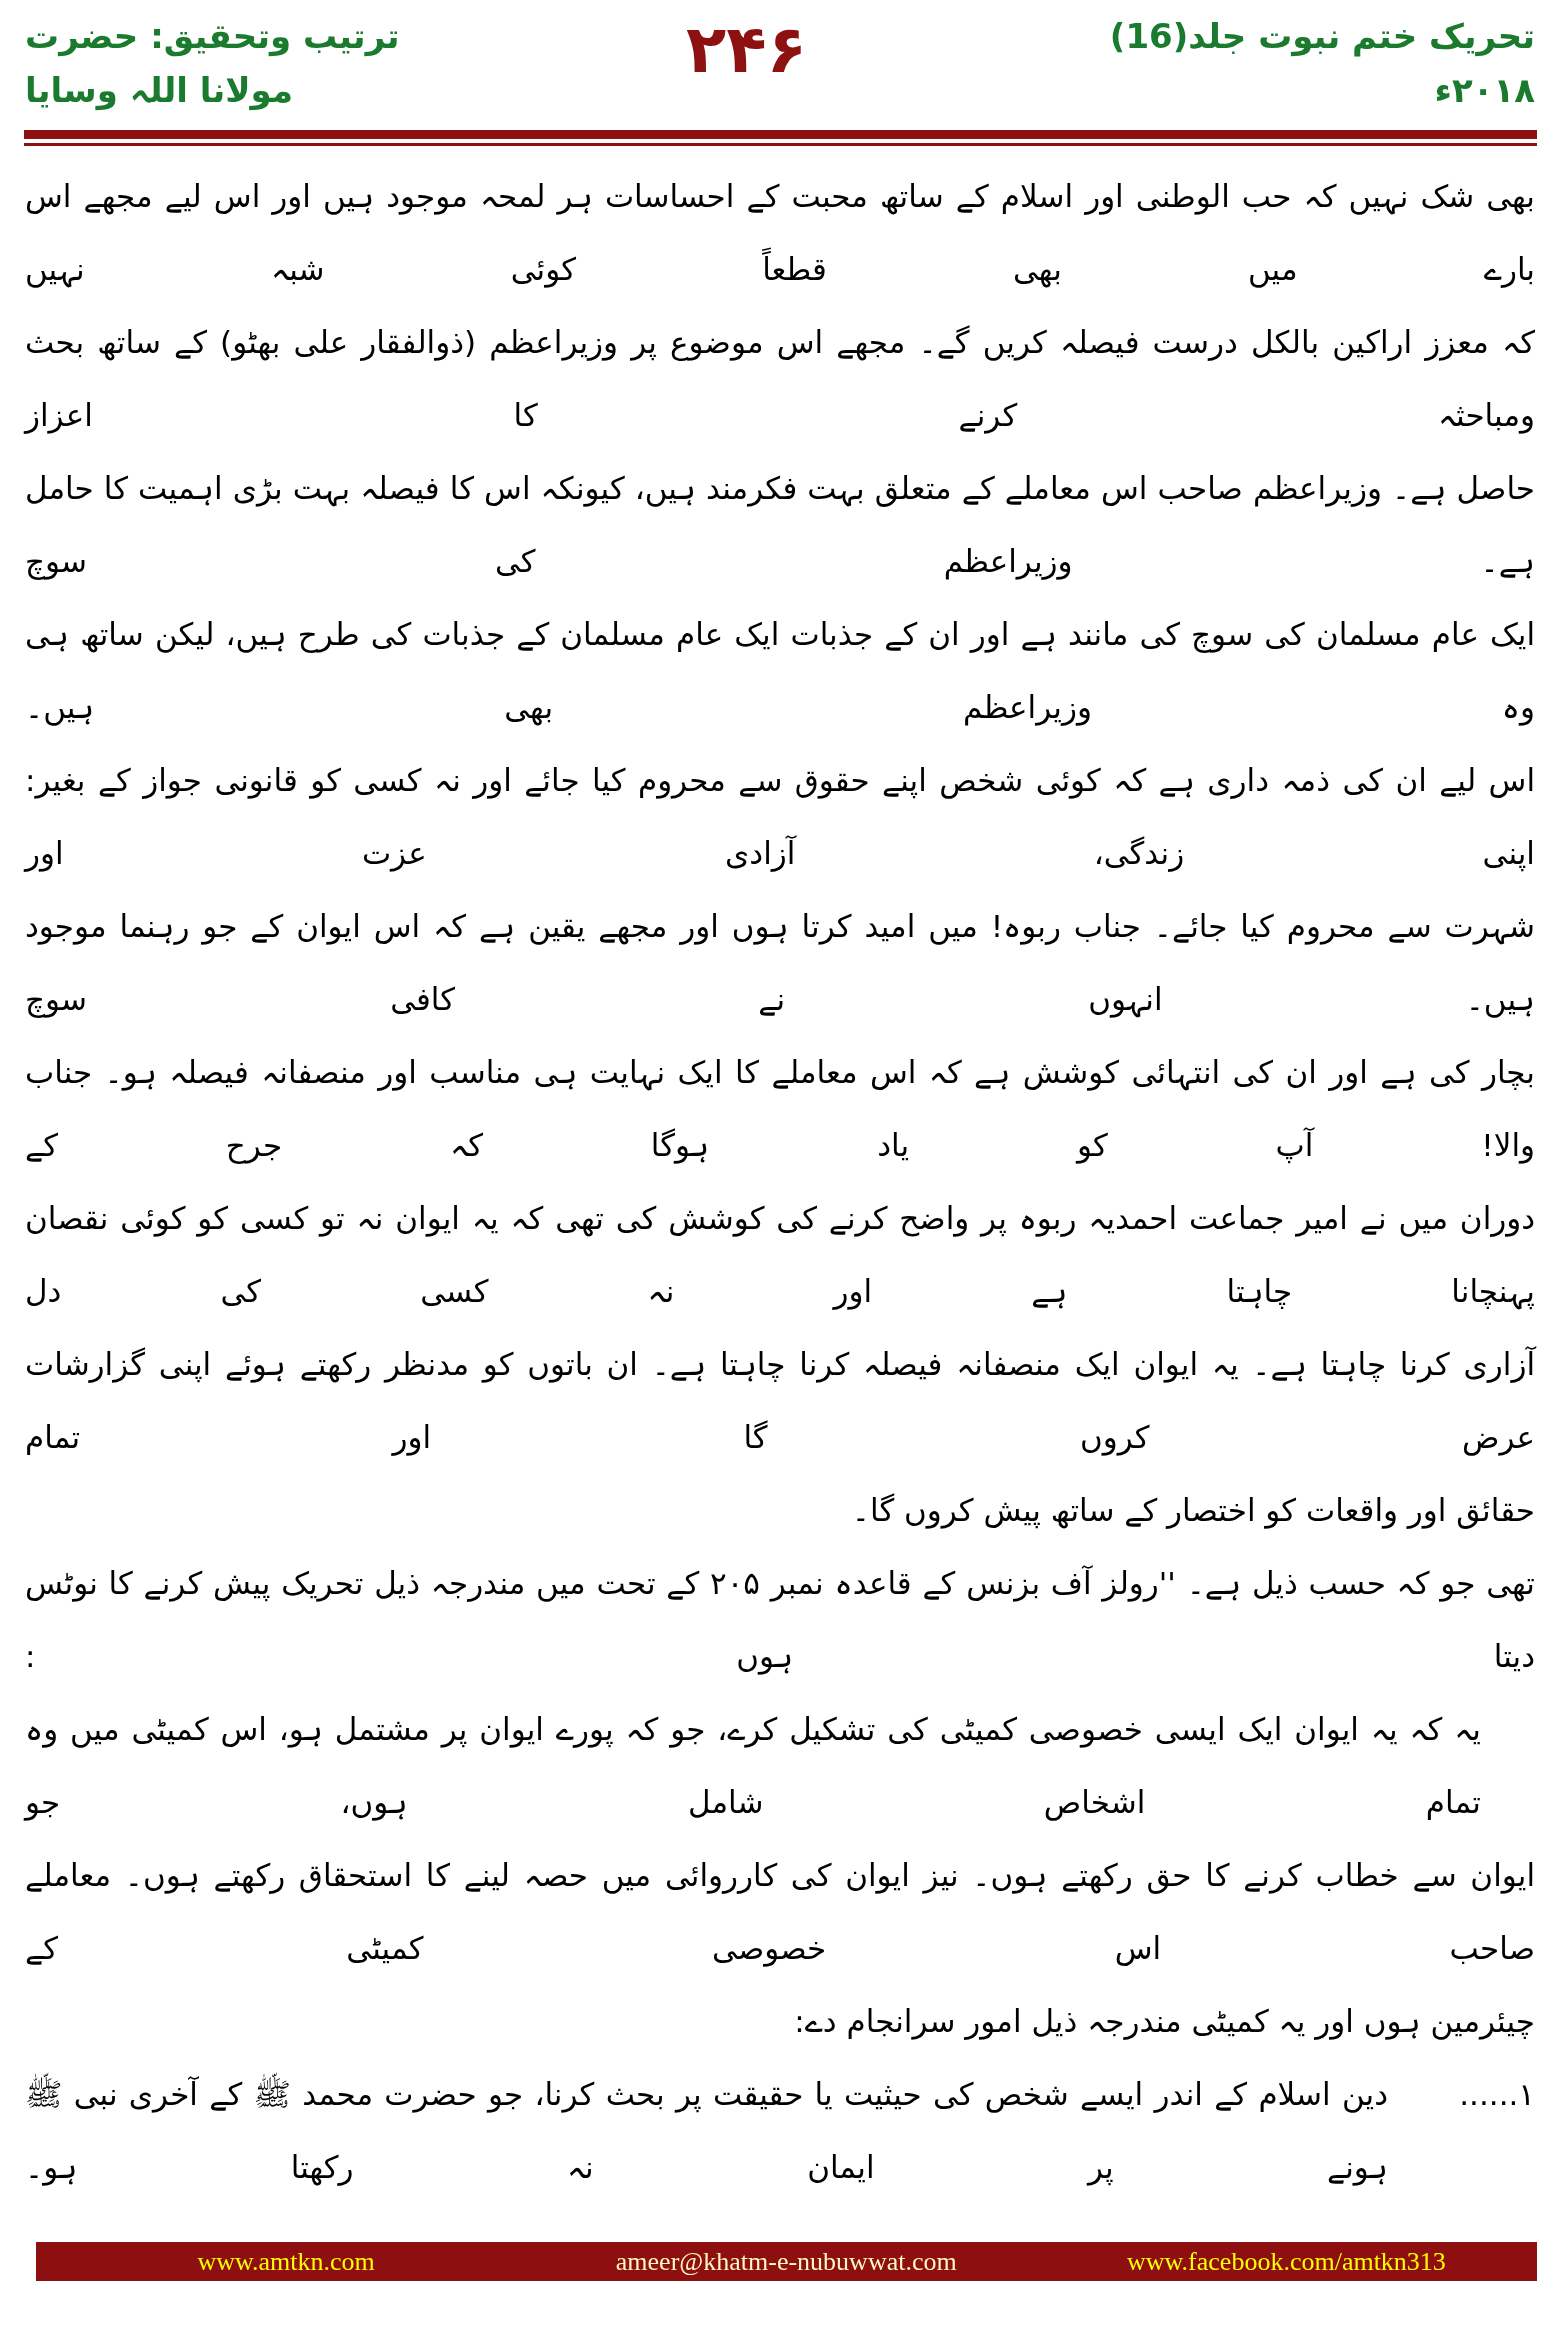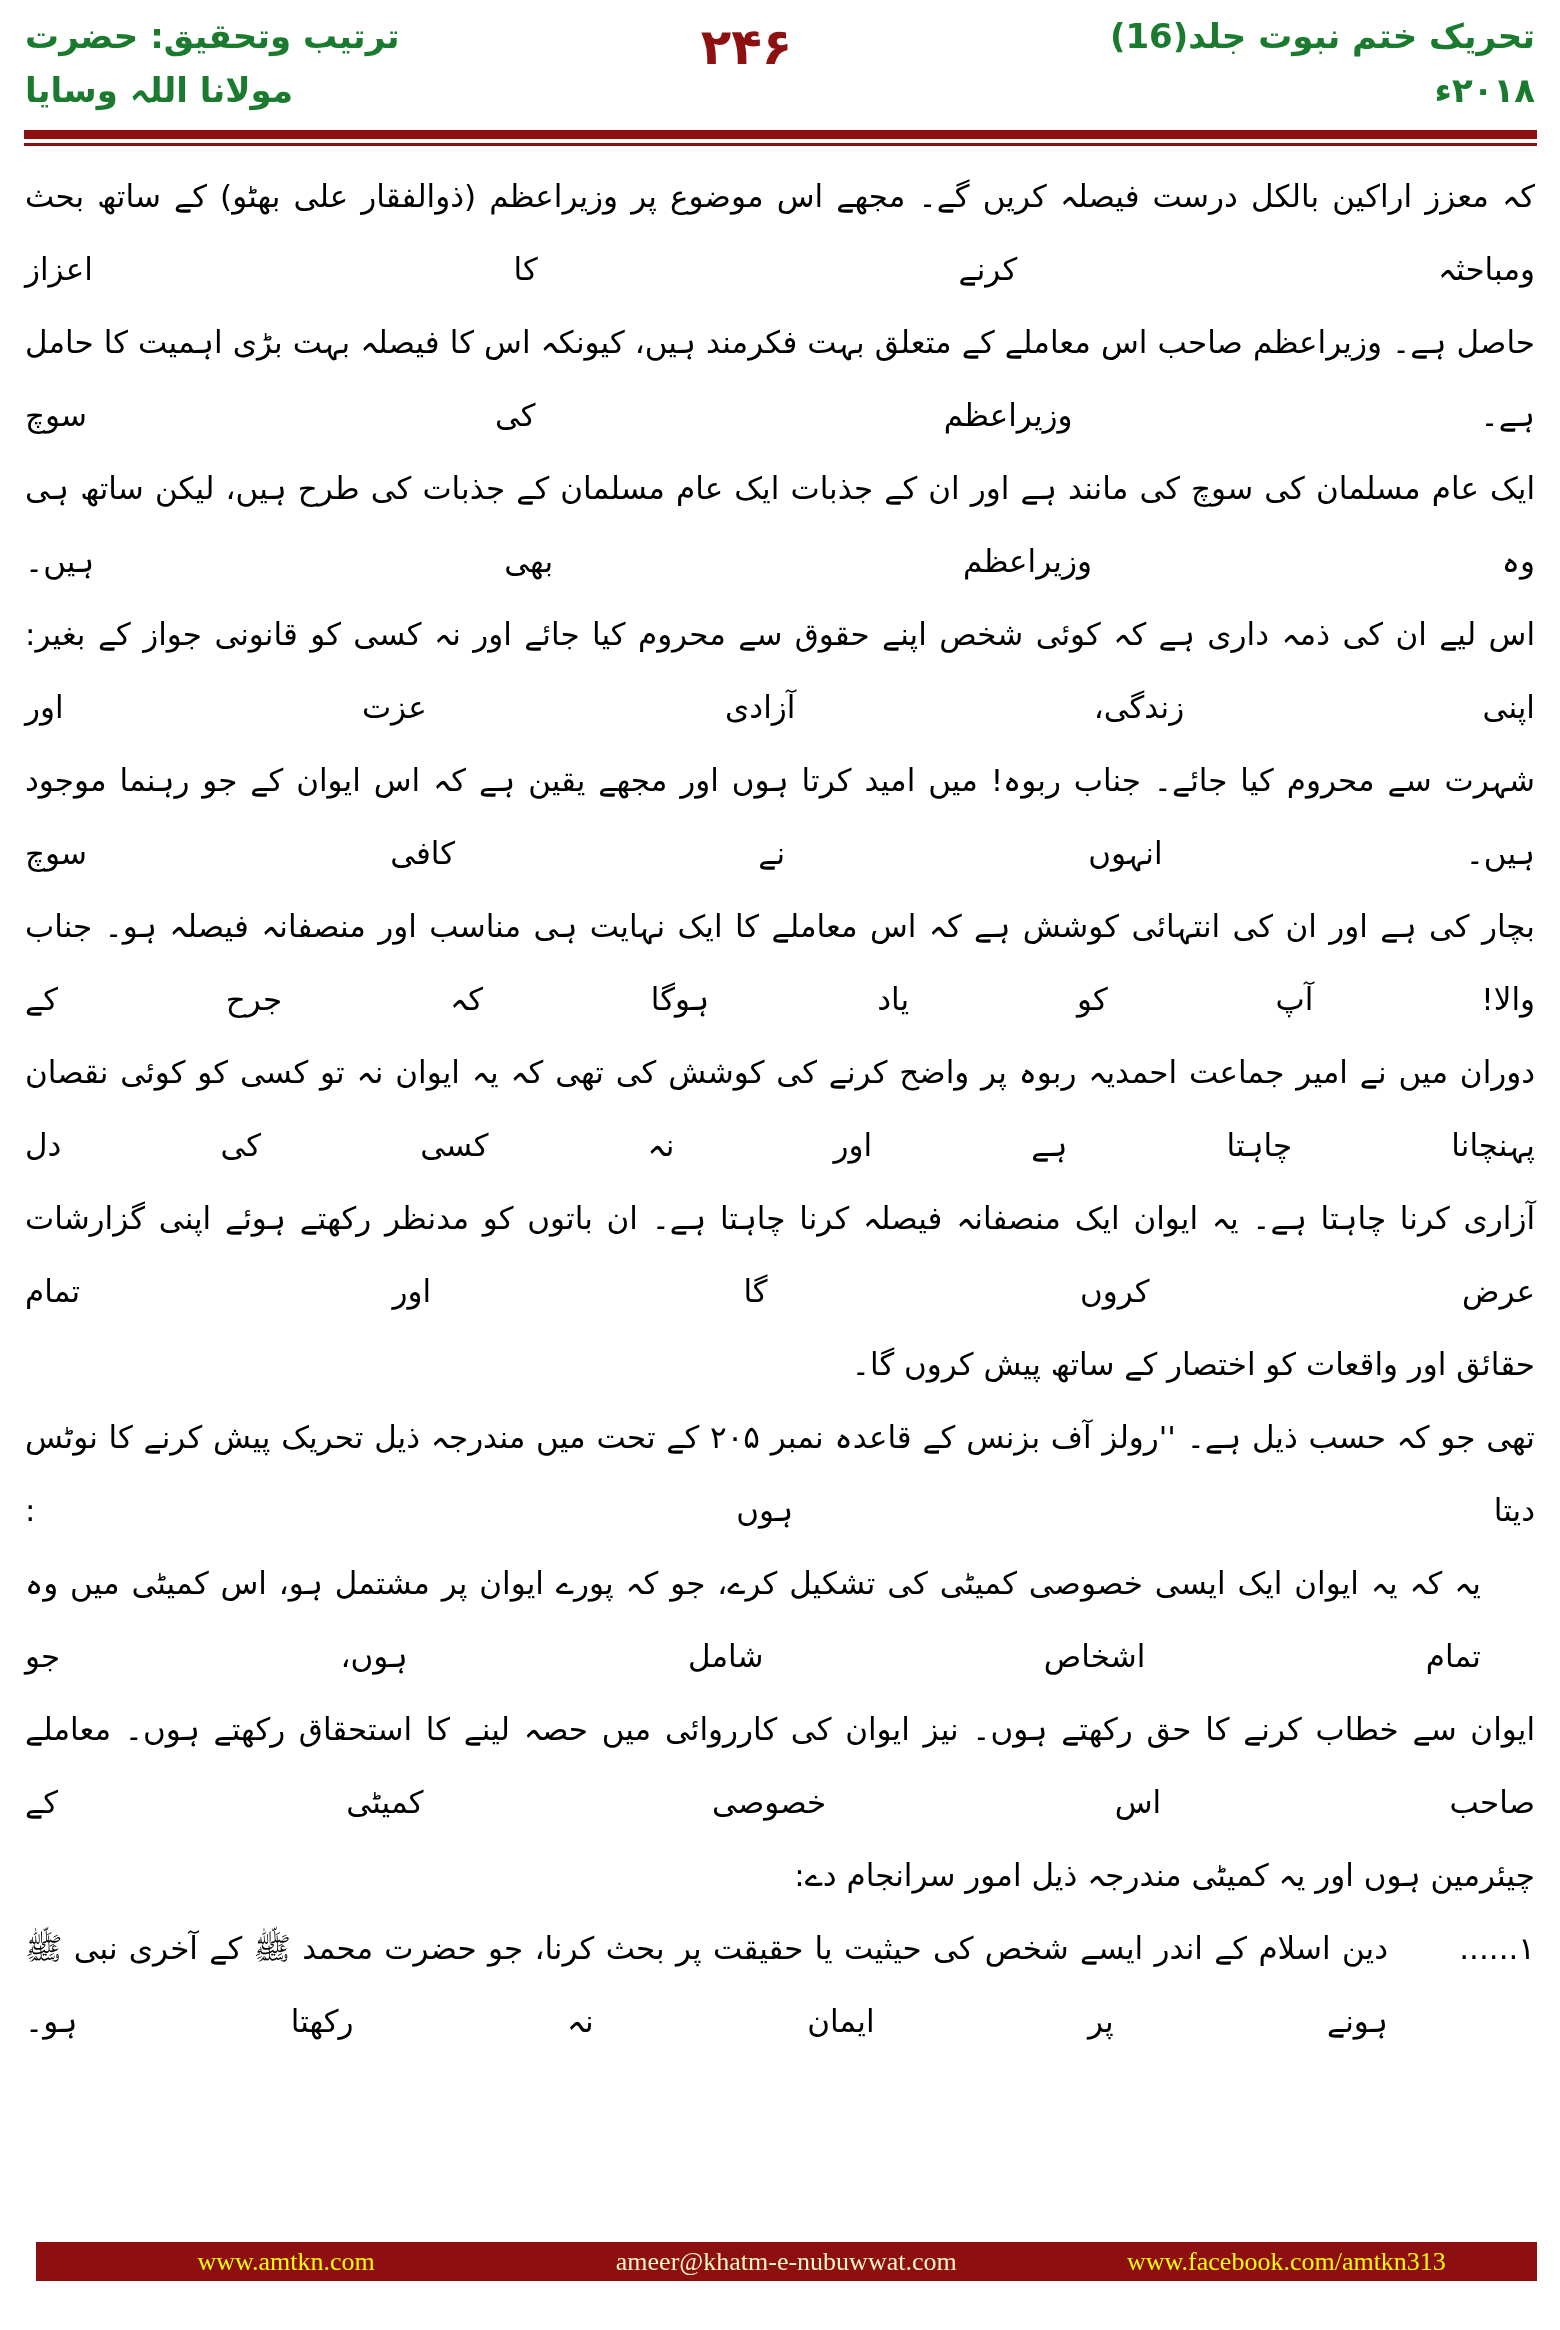--- a/index.html
+++ b/index.html
@@ -10,22 +10,22 @@
   
   .hdr{
     display:flex;justify-content:space-between;align-items:flex-start;
     padding:9px 25px 0 25px;direction:ltr;
   }
   .hdr-left{
     color:var(--green);font-size:34px;font-weight:bold;line-height:1.6;
     width:470px;text-align:left;direction:rtl;
   }
   .hdr-center{
-    color:var(--maroon);font-size:50px;font-weight:bold;line-height:1.1;
-    text-align:right;margin-top:11px;
+    color:var(--maroon);font-size:66px;font-weight:bold;line-height:1.1;
+    text-align:right;margin-top:5px;
   }
   .hdr-right{
     color:var(--green);font-size:34px;font-weight:bold;line-height:1.6;
     width:537px;text-align:right;direction:rtl;
   }
   .rule-thick{height:9.2px;background:var(--maroon);margin:11.8px 23.5px 0 23.5px;}
   .rule-thin{height:3.4px;background:var(--maroon);margin:4.2px 23.5px 0 23.5px;}
   
   .body-text{
     direction:rtl;padding:13.4px 25px 0 25px;color:#000;
@@ -55,20 +55,21 @@
   <div class="hdr">
     <div class="hdr-left">ترتیب وتحقیق: حضرت مولانا اللہ وسایا</div>
     <div class="hdr-center">۲۴۶</div>
     <div class="hdr-right">تحریک ختم نبوت جلد(16) ۲۰۱۸ء</div>
   </div>
 
   <div class="rule-thick"></div>
   <div class="rule-thin"></div>
 
   <div class="body-text">
+      <div class="line t-j">بھی شک نہیں کہ حب الوطنی اور اسلام کے ساتھ محبت کے احساسات ہر لمحہ موجود ہیں اور اس لیے مجھے اس بارے میں بھی قطعاً کوئی شبہ نہیں</div>
       <div class="line t-j">کہ معزز اراکین بالکل درست فیصلہ کریں گے۔ مجھے اس موضوع پر وزیراعظم (ذوالفقار علی بھٹو) کے ساتھ بحث ومباحثہ کرنے کا اعزاز</div>
       <div class="line t-j">حاصل ہے۔ وزیراعظم صاحب اس معاملے کے متعلق بہت فکرمند ہیں، کیونکہ اس کا فیصلہ بہت بڑی اہمیت کا حامل ہے۔ وزیراعظم کی سوچ</div>
       <div class="line t-j">ایک عام مسلمان کی سوچ کی مانند ہے اور ان کے جذبات ایک عام مسلمان کے جذبات کی طرح ہیں، لیکن ساتھ ہی وہ وزیراعظم بھی ہیں۔</div>
       <div class="line t-j">اس لیے ان کی ذمہ داری ہے کہ کوئی شخص اپنے حقوق سے محروم کیا جائے اور نہ کسی کو قانونی جواز کے بغیر: اپنی زندگی، آزادی عزت اور</div>
       <div class="line t-j">شہرت سے محروم کیا جائے۔ جناب ربوہ! میں امید کرتا ہوں اور مجھے یقین ہے کہ اس ایوان کے جو رہنما موجود ہیں۔ انہوں نے کافی سوچ</div>
       <div class="line t-j">بچار کی ہے اور ان کی انتہائی کوشش ہے کہ اس معاملے کا ایک نہایت ہی مناسب اور منصفانہ فیصلہ ہو۔ جناب والا! آپ کو یاد ہوگا کہ جرح کے</div>
       <div class="line t-j">دوران میں نے امیر جماعت احمدیہ ربوہ پر واضح کرنے کی کوشش کی تھی کہ یہ ایوان نہ تو کسی کو کوئی نقصان پہنچانا چاہتا ہے اور نہ کسی کی دل</div>
       <div class="line t-j">آزاری کرنا چاہتا ہے۔ یہ ایوان ایک منصفانہ فیصلہ کرنا چاہتا ہے۔ ان باتوں کو مدنظر رکھتے ہوئے اپنی گزارشات عرض کروں گا اور تمام</div>
       <div class="line t-r">حقائق اور واقعات کو اختصار کے ساتھ پیش کروں گا۔</div>
       <div class="line t-j">تھی جو کہ حسب ذیل ہے۔ ''رولز آف بزنس کے قاعدہ نمبر ۲۰۵ کے تحت میں مندرجہ ذیل تحریک پیش کرنے کا نوٹس دیتا ہوں :</div>

